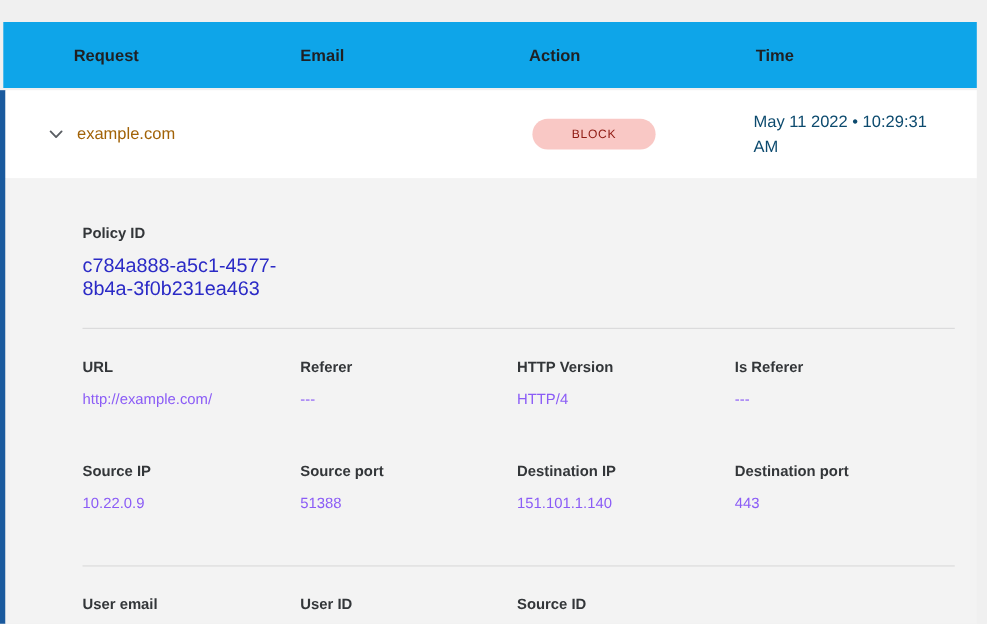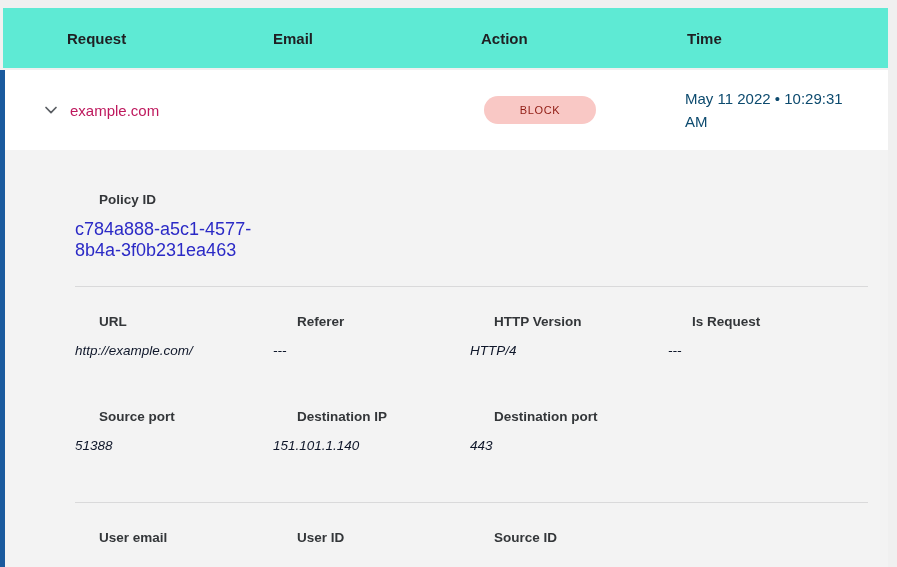--- a/index.html
+++ b/index.html
@@ -6,22 +6,22 @@
   html, body {
     width: 897px; height: 567px;
     overflow: hidden;
     background: #f0f0f0;
     font-family: "Liberation Sans", "DejaVu Sans", sans-serif;
     color: #202124;
   }
 
   
   .header-card {
-    background: #5eead4;
-    margin: 8px 9px 2px 3px;
+    background: #0ea5e9;
+    margin: 20px 9px 2px 3px;
     height: 60px;
     display: grid;
     grid-template-columns: 206px 208px 206px 1fr;
     align-items: center;
     padding-left: 64px;
   }
   .header-cell {
     font-size: 15px;
     font-weight: 700;
     color: #1f2023;
@@ -45,21 +45,21 @@
     left: 37px; top: 50%;
     transform: translateY(-50%);
     width: 18px; height: 18px;
     display: flex; align-items: center; justify-content: center;
   }
   .request-text {
     position: absolute;
     left: 65px; top: 50%;
     transform: translateY(-50%);
     font-size: 15px;
-    color: #be185d;
+    color: #a16207;
   }
   .action-badge {
     position: absolute;
     left: 479px; top: 50%;
     transform: translateY(-50%);
     width: 112px; height: 28px;
     background: #f9c8c5;
     border-radius: 999px;
     display: flex; align-items: center; justify-content: center;
     font-size: 11px;
@@ -81,21 +81,20 @@
   .detail-panel {
     background: #f3f3f3;
     height: 477px;
     padding: 40px 20px 0 70px;
   }
   .field-label {
     font-size: 13.5px;
     font-weight: 700;
     color: #333639;
     line-height: 20px;
-    margin-left: 24px;
   }
   .policy-link {
     display: inline-block;
     max-width: 202px;
     margin-top: 9px;
     font-size: 18px;
     line-height: 21px;
     color: #2b2ac6;
     text-decoration: none;
     overflow-wrap: break-word;
@@ -109,22 +108,21 @@
   .field-grid {
     display: grid;
     grid-template-columns: 198px 197px 198px 1fr;
     margin-bottom: 46px;
   }
   .field-grid:last-child { margin-bottom: 0; }
   .field-value {
     margin-top: 9px;
     font-size: 13.5px;
     line-height: 20px;
-    color: #0f172a;
-    font-style: italic;
+    color: #8b5cf6;
   }
 </style>
 </head>
 <body>
 
 <div class="header-card">
   <div class="header-cell">Request</div>
   <div class="header-cell">Email</div>
   <div class="header-cell">Action</div>
   <div class="header-cell">Time</div>
@@ -159,26 +157,30 @@
       </div>
       <div>
         <div class="field-label">Referer</div>
         <div class="field-value">---</div>
       </div>
       <div>
         <div class="field-label">HTTP Version</div>
         <div class="field-value">HTTP/4</div>
       </div>
       <div>
-        <div class="field-label">Is Request</div>
+        <div class="field-label">Is Referer</div>
         <div class="field-value">---</div>
       </div>
     </div>
 
     <div class="field-grid">
+      <div>
+        <div class="field-label">Source IP</div>
+        <div class="field-value">10.22.0.9</div>
+      </div>
       <div>
         <div class="field-label">Source port</div>
         <div class="field-value">51388</div>
       </div>
       <div>
         <div class="field-label">Destination IP</div>
         <div class="field-value">151.101.1.140</div>
       </div>
       <div>
         <div class="field-label">Destination port</div>

